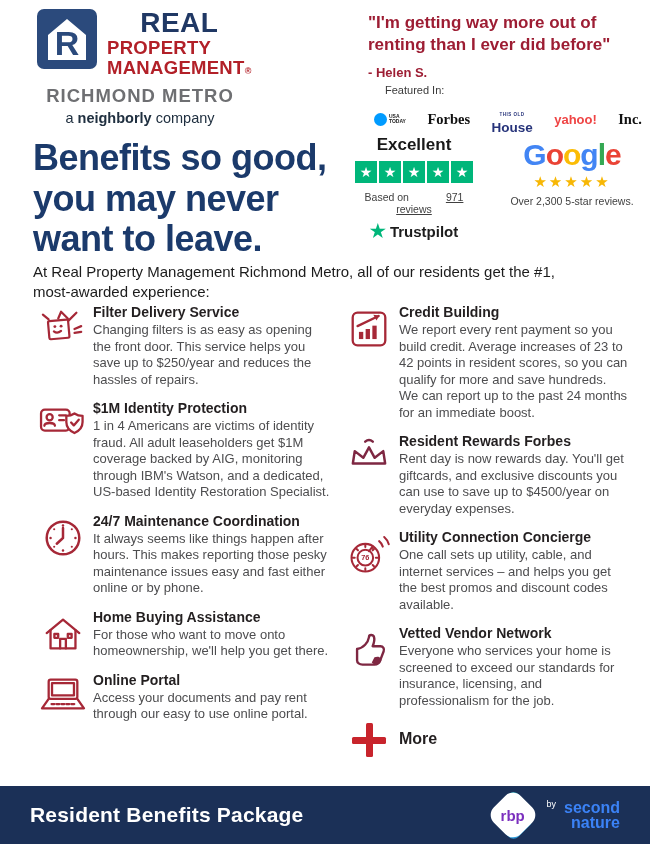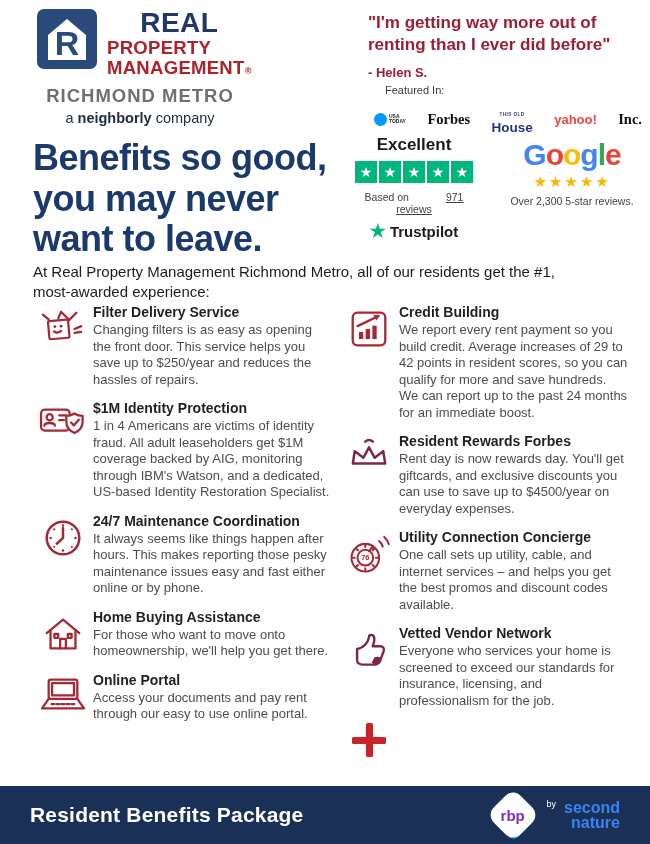--- a/index.html
+++ b/index.html
@@ -300,21 +300,21 @@
             <g fill="#A62837">
               <path d="M28.5 9.2 L35 10 L31.8 15.2 Z"></path>
               <rect x="13.5" y="27" width="4.5" height="7.5"></rect>
               <rect x="20.5" y="24" width="4.5" height="10.5"></rect>
               <rect x="27.5" y="20.5" width="4.5" height="14"></rect>
             </g>
           </svg>
         </div>
         <div class="benefit-text">
           <div class="benefit-title">Credit Building</div>
-          <div class="benefit-body">We report every rent payment so you build credit. Average increases of 29 to 42 points in resident scores, so you can qualify for more and save hundreds. We can report up to the past 24 months for an immediate boost.</div>
+          <div class="benefit-body">We report every rent payment so you build credit. Average increases of 23 to 42 points in resident scores, so you can qualify for more and save hundreds. We can report up to the past 24 months for an immediate boost.</div>
         </div>
       </div>
 
       <div class="benefit">
         <div class="benefit-icon">
           <svg width="46" height="38" viewBox="0 0 48 40">
             <g fill="none" stroke="#7E2742" stroke-width="2.6" stroke-linecap="round" stroke-linejoin="round">
               <path d="M20 7 q4 -3.5 8 0"></path>
               <path d="M7 30 L9 17 L18 24 L24 13 L30 24 L39 17 L41 30 Z"></path>
             </g>
@@ -357,20 +357,23 @@
         </div>
         <div class="benefit-text">
           <div class="benefit-title">Vetted Vendor Network</div>
           <div class="benefit-body">Everyone who services your home is screened to exceed our standards for insurance, licensing, and professionalism for the job.</div>
         </div>
       </div>
 
       <div class="benefit more-row">
         <div class="benefit-icon">
           <span class="plus-icon"></span>
+        </div>
+        <div class="benefit-text">
+          <div class="more-title">More</div>
         </div>
       </div>
 
     </div>
   </div>
 
   <div class="footer">
     <div class="footer-title">Resident Benefits Package</div>
     <div class="sn">
       <div class="rbp-mark">

